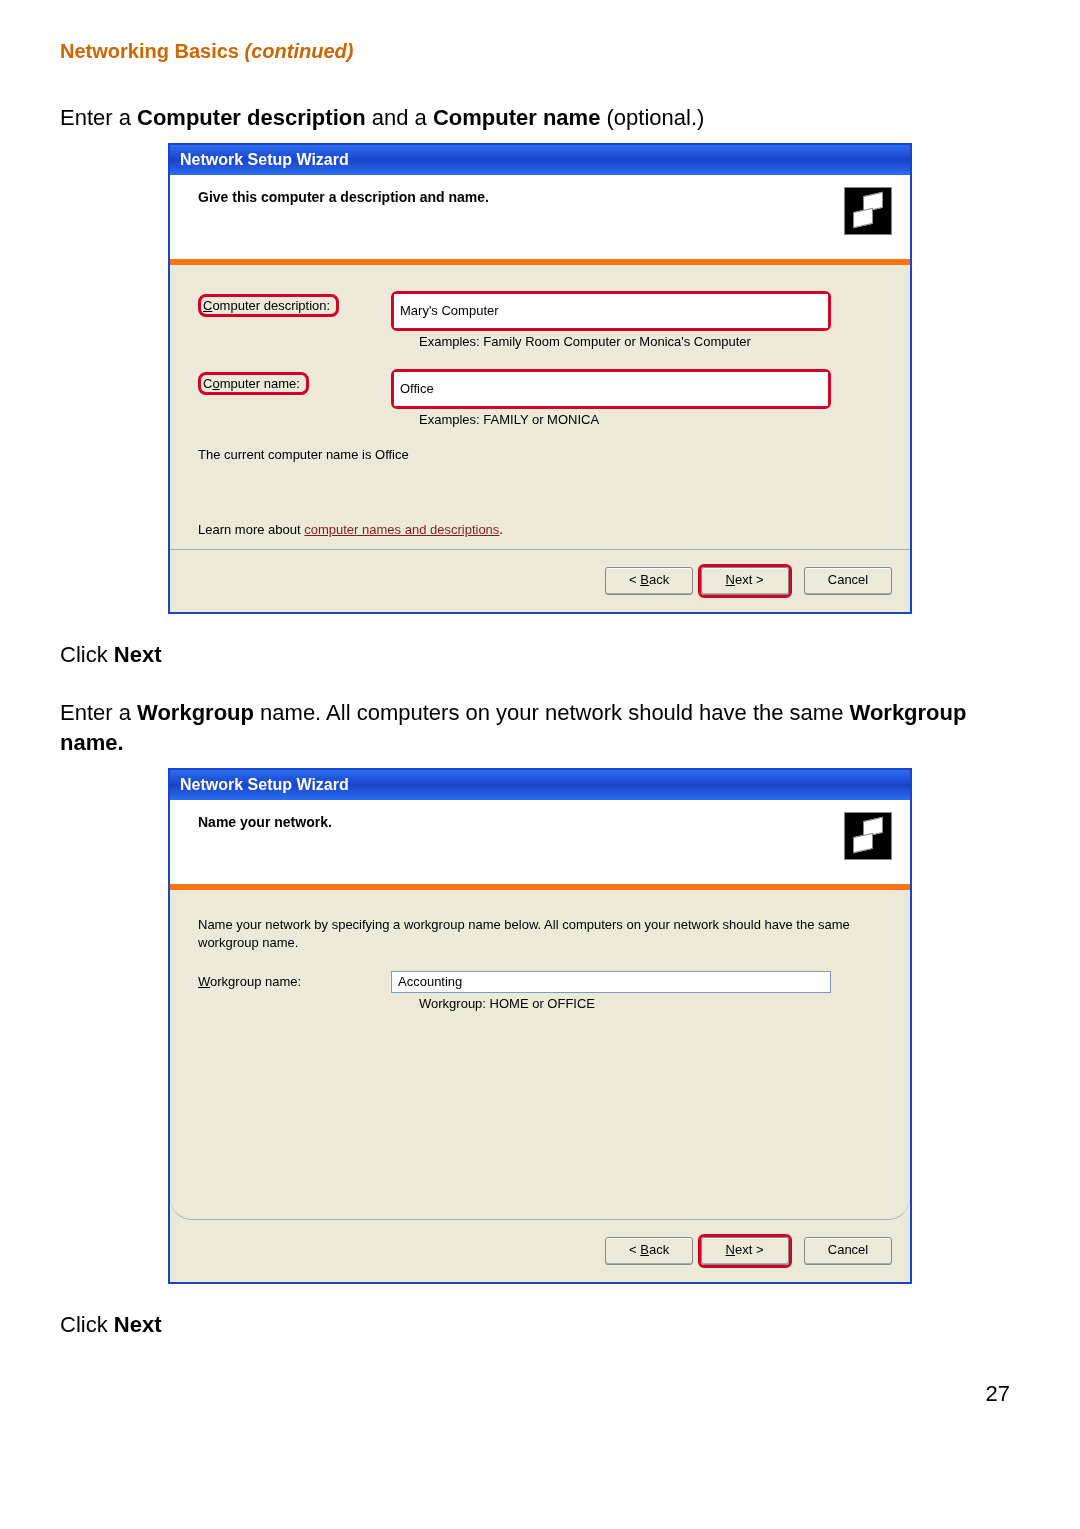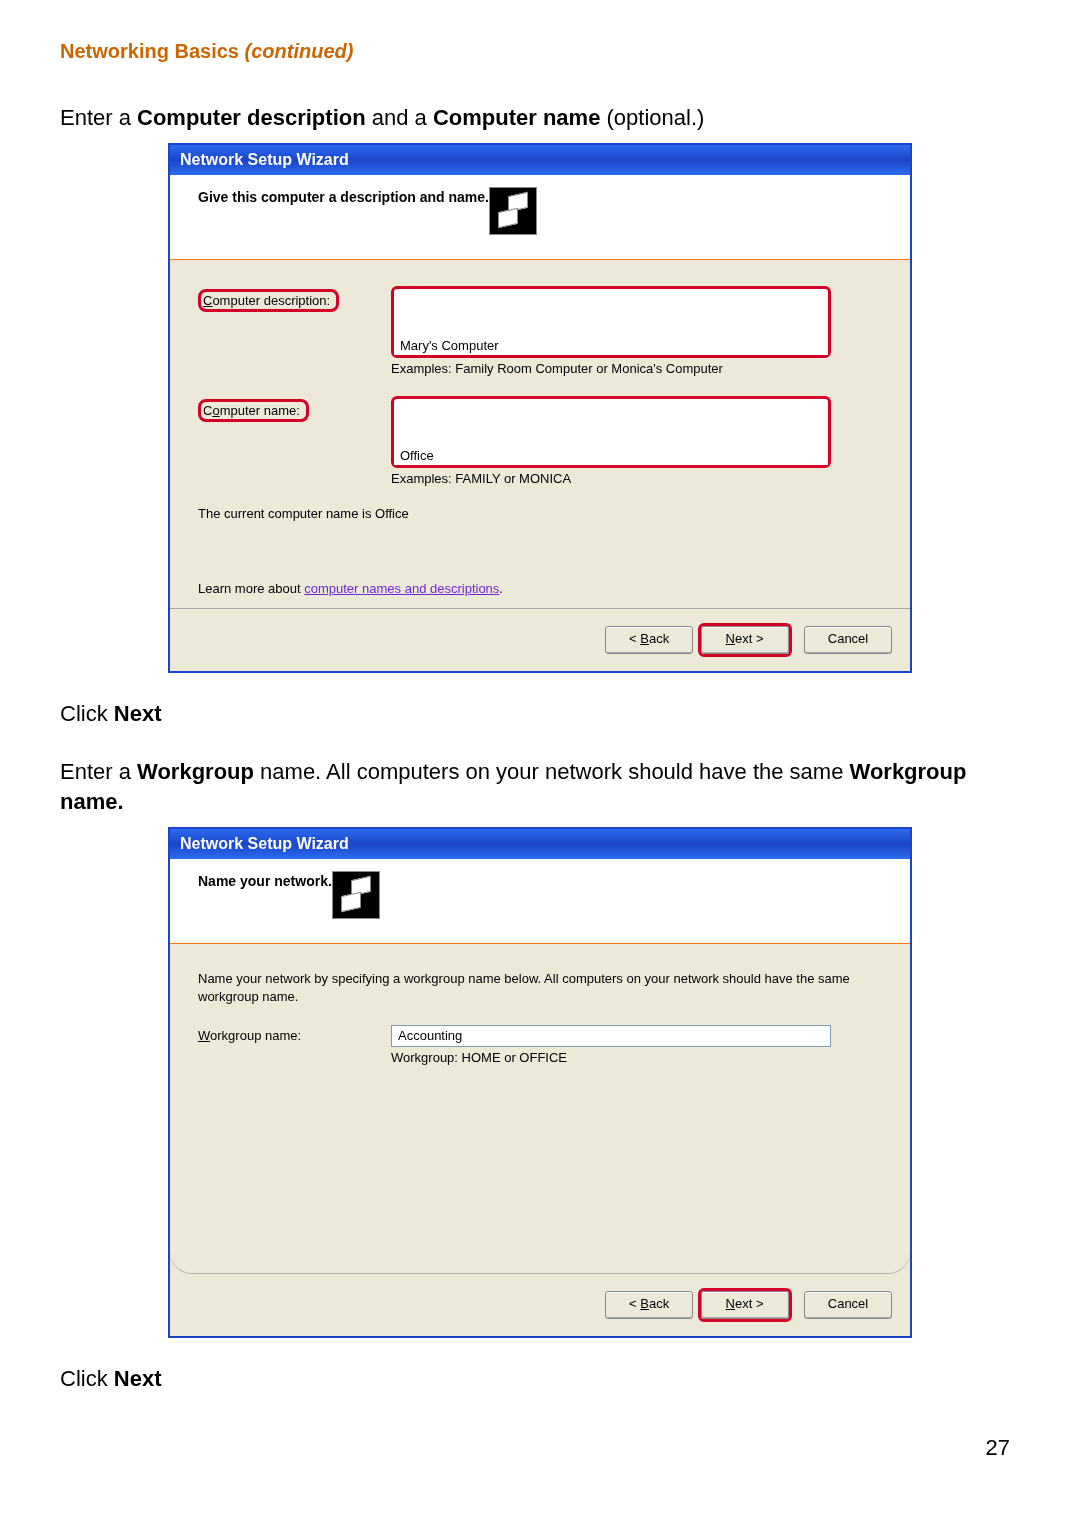--- a/index.html
+++ b/index.html
@@ -36,22 +36,23 @@
     color: #fff;
     font-weight: bold;
     font-size: 16px;
     padding: 6px 10px;
     font-family: "Trebuchet MS", Tahoma, sans-serif;
   }
   .header-area {
     background: #fff;
     padding: 12px 18px 24px 28px;
     display: flex;
+    justify-content: space-between;
     align-items: flex-start;
-    border-bottom: 1px solid #f97316;
+    border-bottom: 6px solid #f97316;
   }
   .header-text {
     font-family: Tahoma, sans-serif;
     font-size: 14px;
     font-weight: bold;
     padding-top: 2px;
   }
   .header-icon {
     width: 46px; height: 46px;
     background: #000;
@@ -106,31 +107,32 @@
     background: #fff;
     font-family: Tahoma, sans-serif;
     font-size: 13px;
     padding: 2px 6px;
     box-sizing: border-box;
   }
   .example {
     font-size: 13px;
     color: #000;
     margin-top: 3px;
+    margin-left: 28px;
   }
   .info-line {
     margin: 6px 0 60px 0;
     font-size: 13px;
   }
   .learn-more {
     font-size: 13px;
     margin-top: 60px;
   }
   .link {
-    color: #6d28d9;
+    color: #7f1d1d;
     text-decoration: underline;
   }
   .button-bar {
     background: #ece9d8;
     padding: 14px 18px;
     text-align: right;
   }
   .wiz-button {
     display: inline-block;
     min-width: 88px;
@@ -143,21 +145,21 @@
     border: 1px solid #888;
     border-radius: 3px;
     margin-left: 8px;
     box-shadow: inset 0 1px 0 #fff, inset 0 -1px 0 #aaa;
     padding: 0 8px;
     box-sizing: border-box;
   }
   .wiz-button .ul { text-decoration: underline; }
   .hl-red { border: 3px solid #d4002a; border-radius: 8px; }
   .hl-label { display:inline-block; padding: 1px 6px 1px 2px; }
-  .hl-input .text-input { border: none; height: 18px; margin-top: 48px; }
+  .hl-input .text-input { border: none; height: 34px; }
   .hl-input { padding: 0; display: inline-block; border: 3px solid #d4002a; border-radius: 6px; background:#fff;}
   .hl-next { border: 3px solid #d4002a; border-radius: 6px; padding: 0; display:inline-block;}
   .hl-next .wiz-button { margin-left: 0; }
   .desc-para {
     font-size: 13px;
     margin-bottom: 18px;
     line-height: 1.4;
   }
   .page-number {
     text-align: right;

